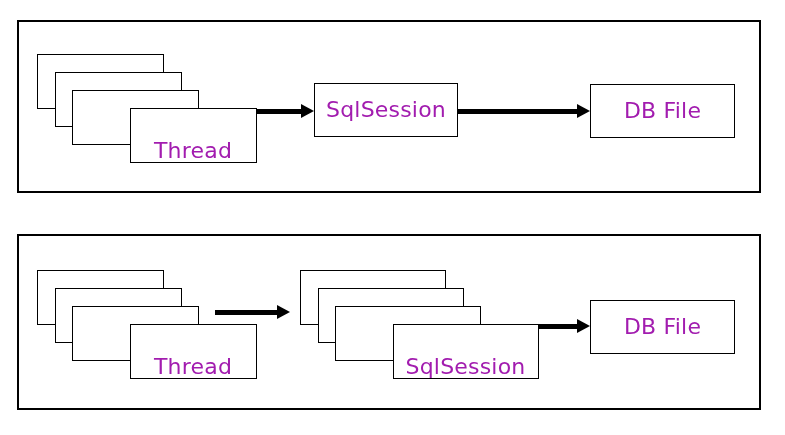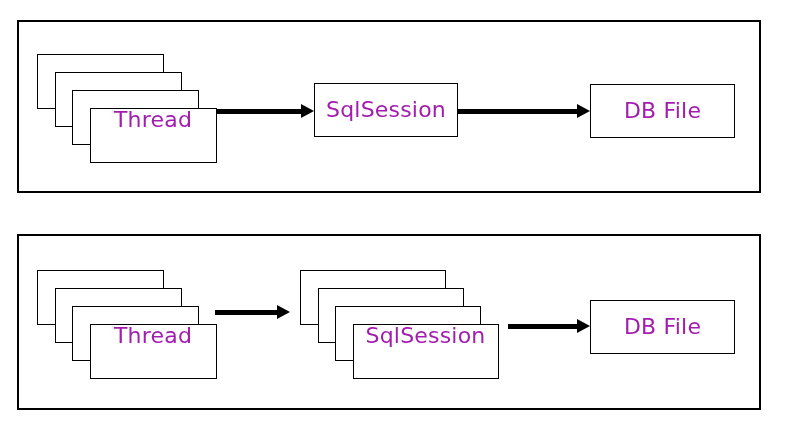--- a/index.html
+++ b/index.html
@@ -35,22 +35,23 @@
     position: absolute;
   }
   .stack .card {
     position: absolute;
     border: 1.5px solid #000000;
     background: #ffffff;
     box-sizing: border-box;
   }
   .stack .card.front {
     display: flex;
-    align-items: flex-start;
+    align-items: flex-end;
     justify-content: center;
+    margin-left: 40px;
   }
 
   
   .node {
     position: absolute;
     border: 1.5px solid #000000;
     background: #ffffff;
     box-sizing: border-box;
     display: flex;
     align-items: center;

